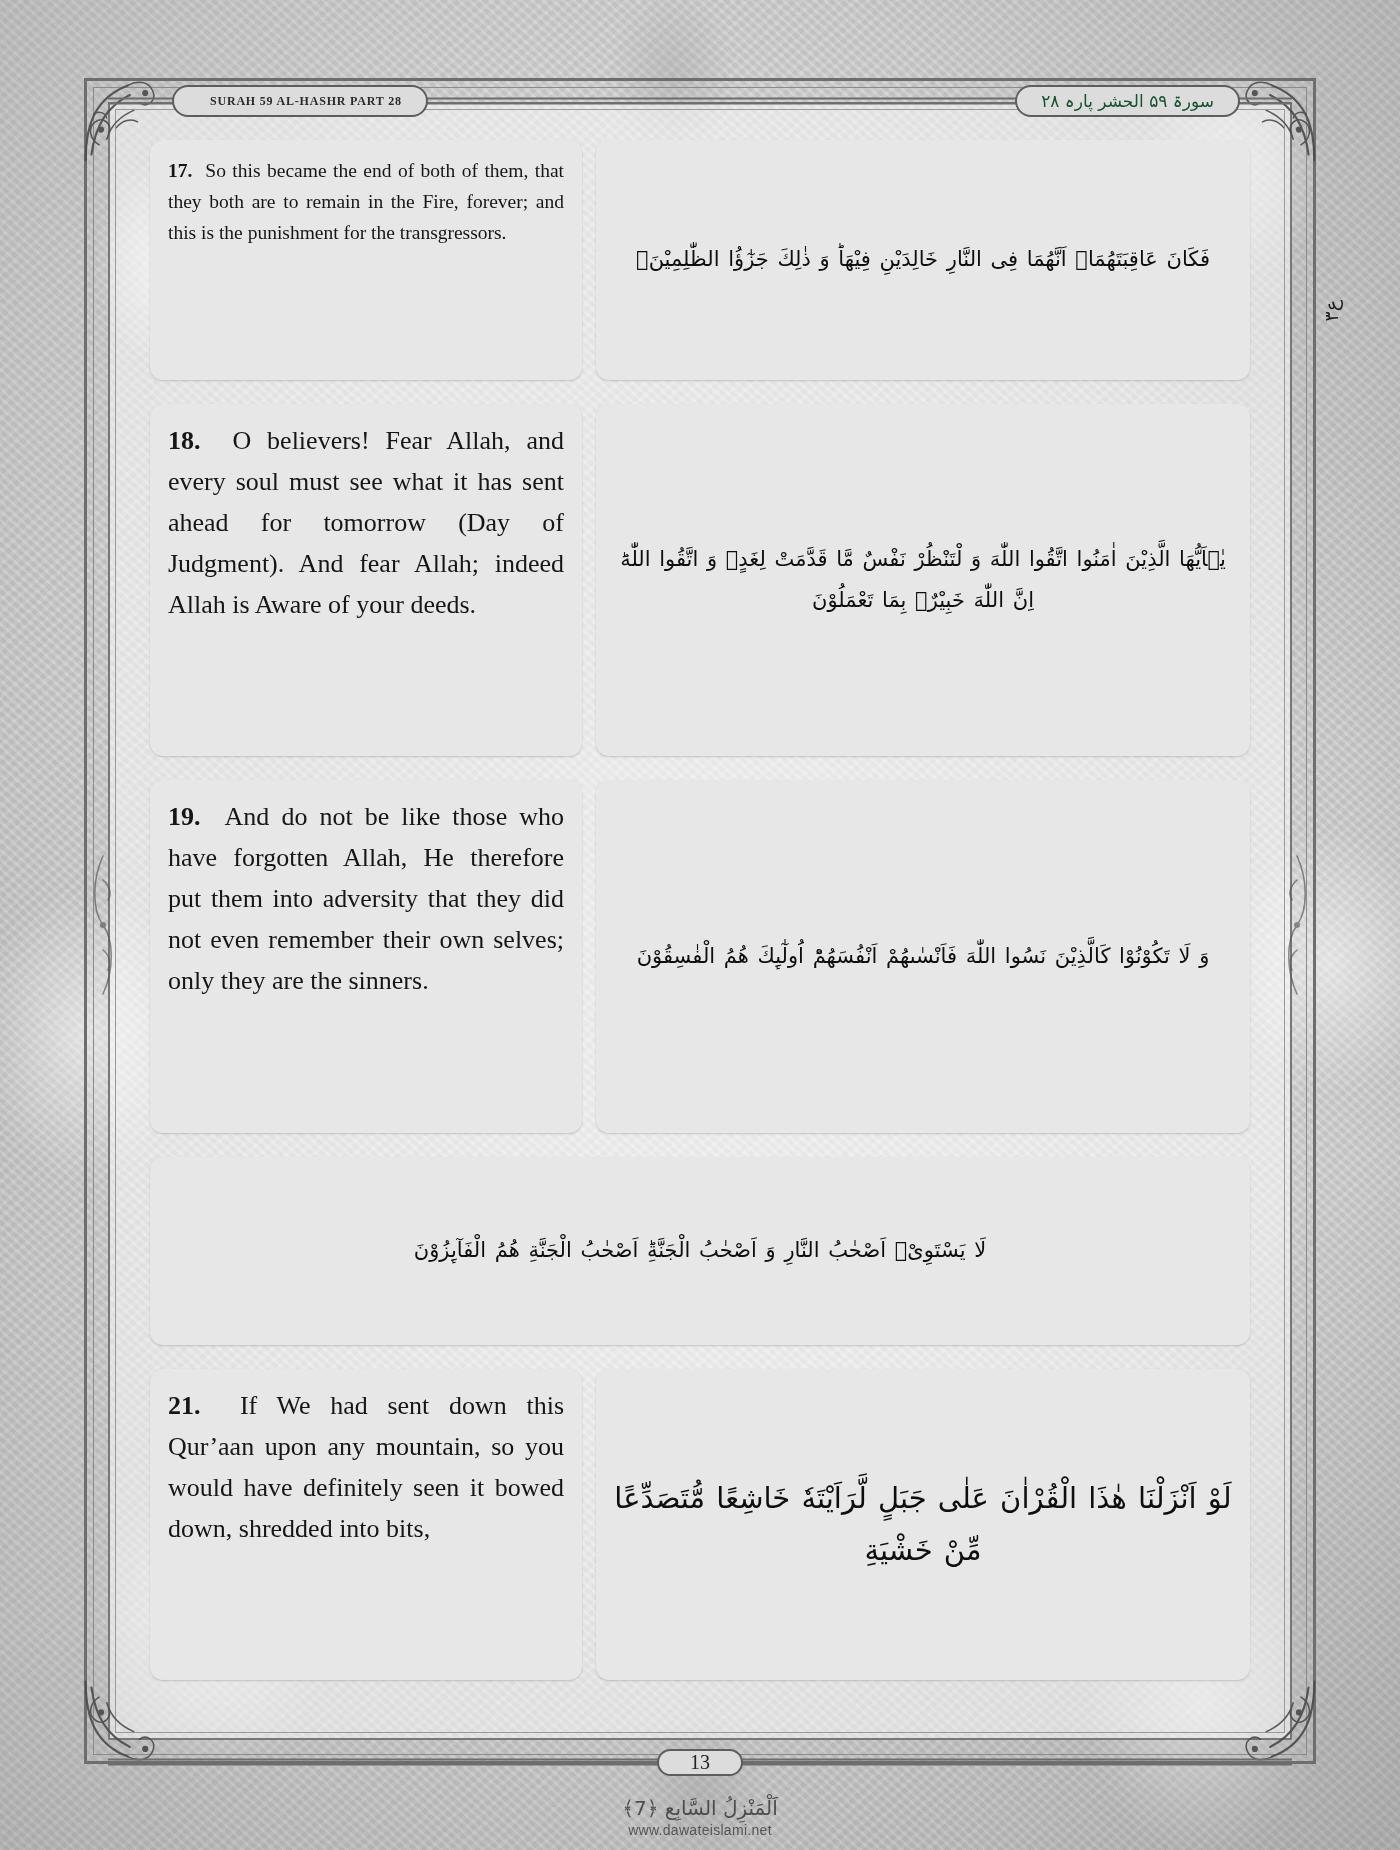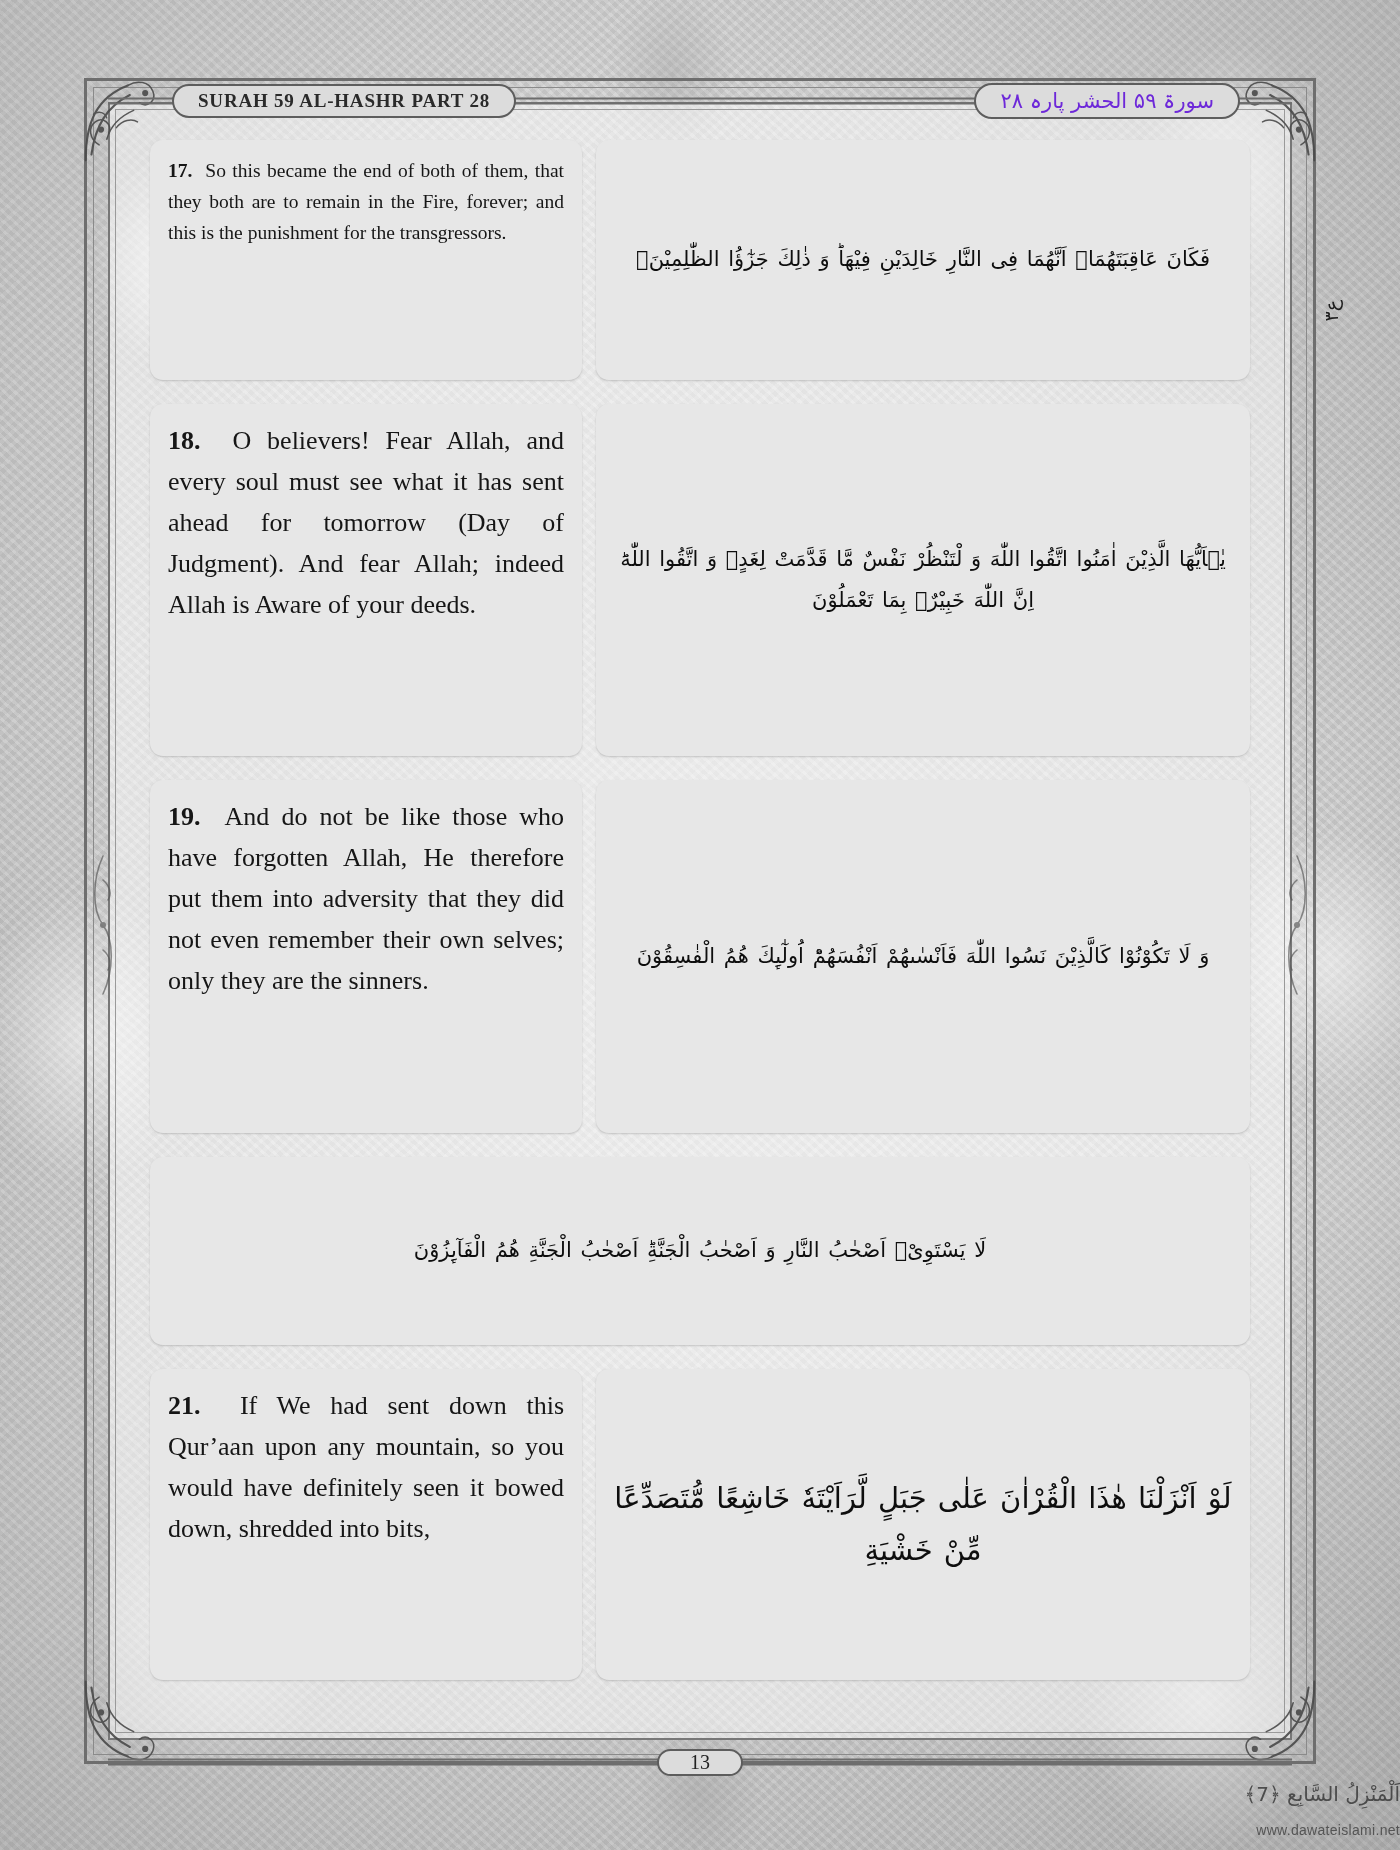--- a/index.html
+++ b/index.html
@@ -89,25 +89,25 @@
     background:#dcdcdc;
     padding:4px 24px;
     min-height:32px;
     display:flex; align-items:center; justify-content:center;
     z-index:2;
   }
   .cartouche.left{ margin-left:64px; }
   .cartouche.right{ margin-right:52px; }
   .hdr-en{
     font-family:"Liberation Serif", serif;
-    font-weight:700; font-size:19px; letter-spacing:.8px;
-    color:#2a2a2a; white-space:nowrap;
+    font-weight:700; font-size:12px; letter-spacing:.8px;
+    color:#2a2a2a; white-space:nowrap;margin-left:12px;
   }
   .hdr-ar{
-    font-size:21px; color:#6d28d9; white-space:nowrap; direction:rtl;
+    font-size:17px; color:#14532d; white-space:nowrap; direction:rtl;
     font-family:"DejaVu Sans", sans-serif;
   }
 
   
   .ruku{
     position:absolute; right:58px; top:300px;
     font-size:19px; color:#1d1d1d; direction:rtl;
     font-family:"DejaVu Sans", sans-serif;
     writing-mode:vertical-rl; transform:rotate(180deg);
     letter-spacing:2px;
@@ -176,21 +176,21 @@
     position:relative; z-index:2;
     border:2.5px solid #5d5d5d; border-radius:18px;
     background:#dcdcdc;
     min-width:86px; height:27px;
     display:flex; align-items:center; justify-content:center;
     font-family:"Liberation Serif", serif;
     font-size:20px; color:#222;
   }
   .belowfooter{
     position:absolute; left:0; right:0; bottom:12px;
-    display:flex; flex-direction:column; align-items:flex-end; gap:16px;
+    display:flex; flex-direction:column; align-items:center; gap:2px;
   }
   .manzil{
     direction:rtl;
     font-family:"DejaVu Sans", sans-serif;
     font-size:20px; color:#3a3a3a;
     opacity:.85;
   }
   .site{
     font-family:"Liberation Sans", sans-serif;
     font-size:14px; color:#555; letter-spacing:.3px;

